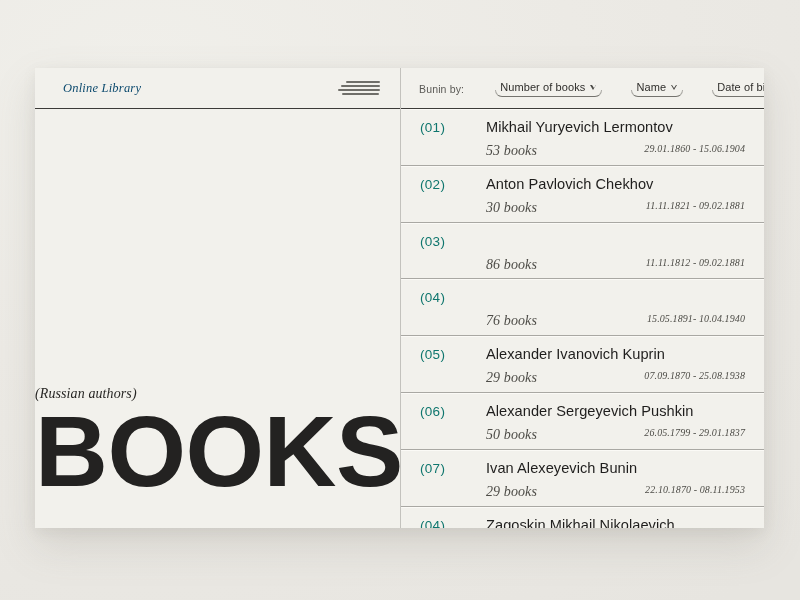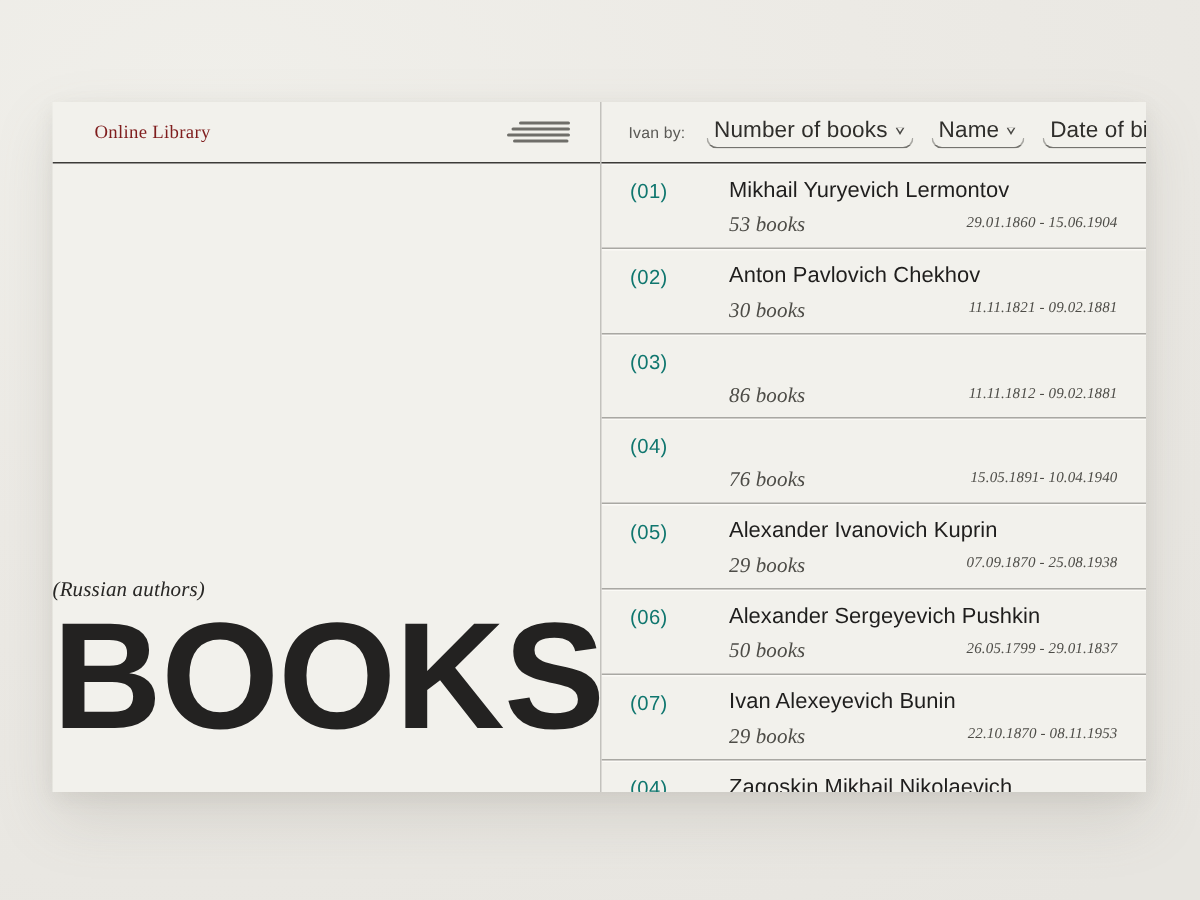--- a/index.html
+++ b/index.html
@@ -42,22 +42,23 @@
   .v-divider {
     position:absolute; left:365px; top:0;
     width:1px; height:460px;
     background:#c3c2bd;
   }
 
   
   .brand {
     position:absolute; left:28px; top:13px;
     font-family:"Liberation Serif", serif;
+    font-style:italic;
     font-size:12.5px;
-    color:#7f1d1d;
+    color:#0c4a6e;
     letter-spacing:.2px;
     white-space:nowrap;
   }
   .pages-icon {
     position:absolute; left:303px; top:12px;
     width:42px; height:17px;
   }
   .pages-icon span {
     position:absolute;
     left:0;
@@ -78,24 +79,24 @@
   }
   .sort-label {
     margin-left:18px;
     font-size:10.5px;
     color:#5b5a56;
     letter-spacing:.15px;
     white-space:nowrap;
   }
   .pill {
     position:relative;
-    margin-left:16px;
+    margin-left:33px;
     padding:0 3px 4px 3px;
     display:flex; align-items:center; gap:5px;
-    font-size:15px;
+    font-size:11px;
     color:#2f2e2b;
     letter-spacing:.1px;
     white-space:nowrap;
     cursor:pointer;
   }
   .pill .arc {
     position:absolute;
     left:-2px; right:-2px; bottom:0;
     height:7px;
     border-bottom:1px solid #74736e;
@@ -211,21 +212,21 @@
       <div class="brand">Online Library</div>
 
       <div class="pages-icon">
         <span></span>
         <span></span>
         <span></span>
         <span></span>
       </div>
 
       <div class="sortbar">
-        <div class="sort-label">Ivan by:</div>
+        <div class="sort-label">Bunin by:</div>
 
         <div class="pill">
           <span>Number of books</span>
           <span class="caret-hollow"></span>
           <span class="arc"></span>
         </div>
 
         <div class="pill">
           <span>Name</span>
           <span class="caret-hollow"></span>

